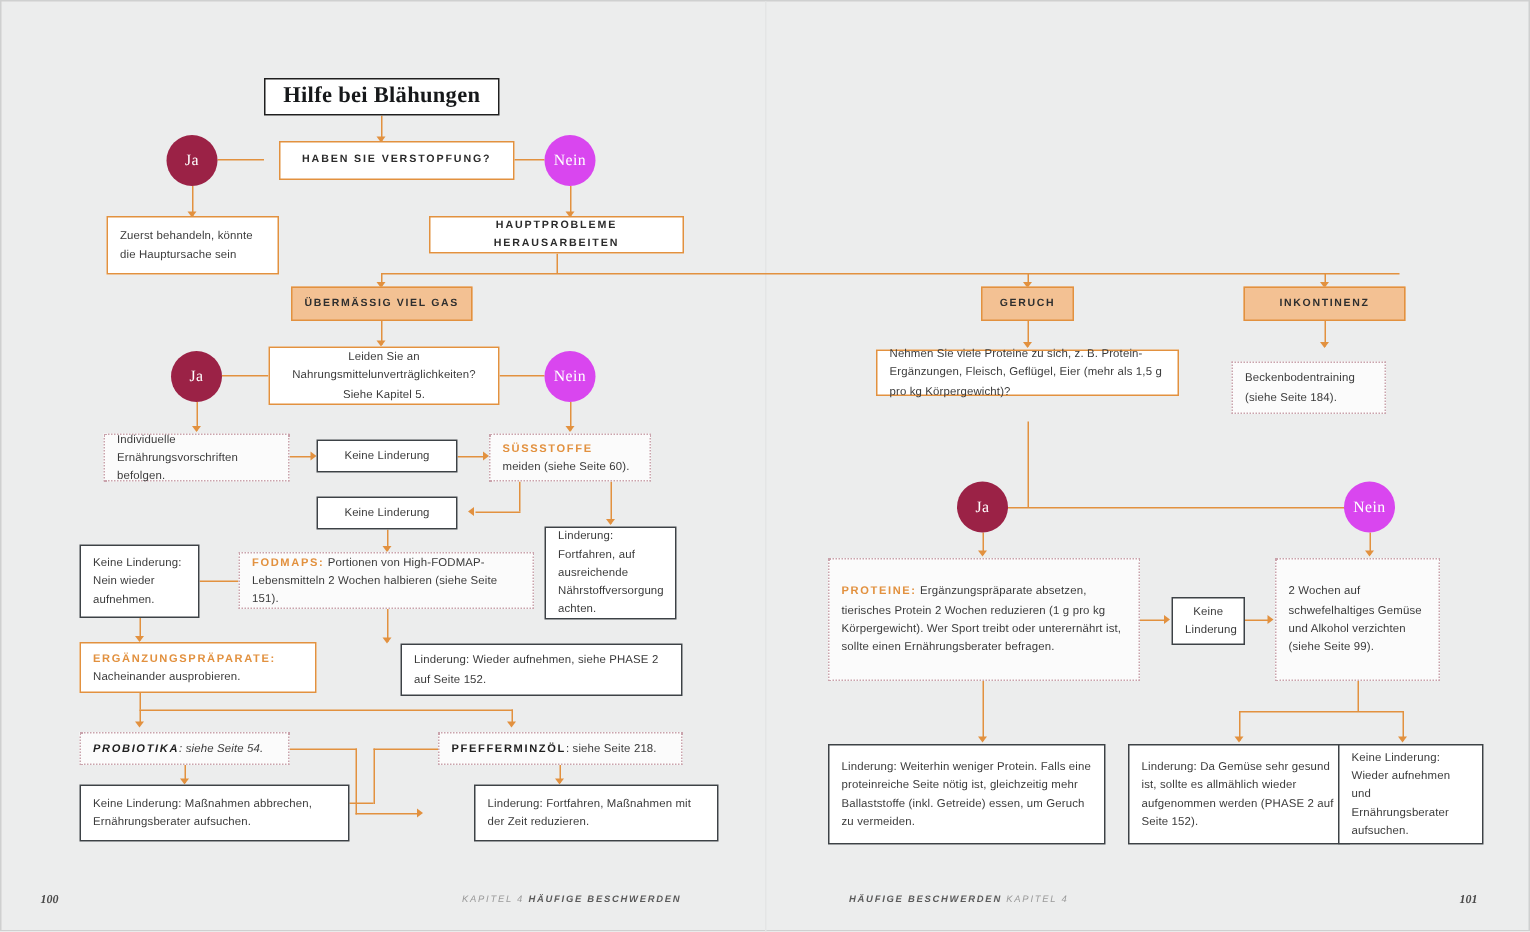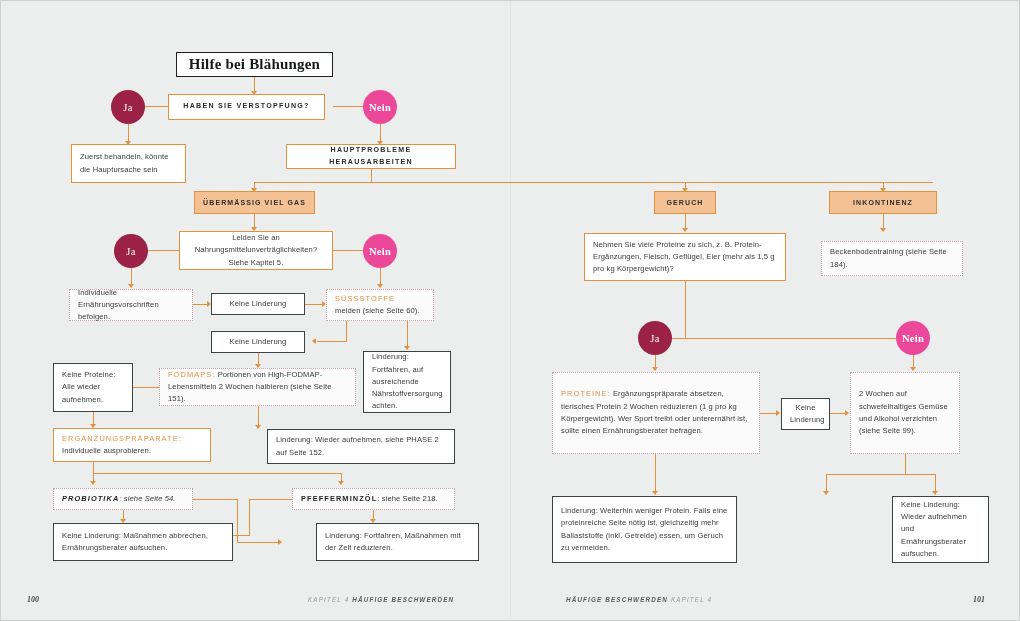--- a/index.html
+++ b/index.html
@@ -68,33 +68,33 @@
 
   
   .circle{
     position:absolute;border-radius:50%;
     display:flex;align-items:center;justify-content:center;
     font-family:"Liberation Serif", serif;
     font-size:10.5px;color:#ffffff;letter-spacing:.3px;
     z-index:6;
   }
   .c-ja{background:#9b2246;}
-  .c-nein{background:#ec4899;font-weight:bold;}
+  .c-nein{background:#d946ef;}
 
   
   .ln{position:absolute;background:#e2913f;z-index:1;}
   .lnh{height:1.1px;}
   .lnv{width:1.1px;}
   .arw{position:absolute;width:0;height:0;z-index:2;}
   .arw-d{border-left:3.2px solid transparent;border-right:3.2px solid transparent;border-top:4.4px solid #e2913f;}
   .arw-r{border-top:3.2px solid transparent;border-bottom:3.2px solid transparent;border-left:4.4px solid #e2913f;}
   .arw-l{border-top:3.2px solid transparent;border-bottom:3.2px solid transparent;border-right:4.4px solid #e2913f;}
 
   
-  .lead{color:#e2913f;font-weight:normal;letter-spacing:1.1px;font-size:7.4px;}
+  .lead{color:#e2913f;font-weight:bold;letter-spacing:1.1px;font-size:7.4px;}
   .lead-dark{color:#1f1f1f;font-weight:bold;letter-spacing:1.1px;font-size:7.4px;}
 
   
   .footer{position:absolute;bottom:0;left:0;width:100%;height:34px;z-index:5;font-style:italic;}
   .fnum{position:absolute;top:9px;font-size:8px;font-weight:bold;color:#4a4a4a;
         font-family:"Liberation Serif", serif;}
   .fcap{position:absolute;top:10px;font-size:6.3px;letter-spacing:1.15px;color:#9a9a9a;}
   .fcap b{color:#5a5a5a;font-weight:bold;}
   
   .gutter{position:absolute;top:0;left:509px;width:1px;height:621px;background:#e4e5e5;z-index:0;}
@@ -102,21 +102,21 @@
 </head>
 <body>
 
 <div id="page">
   <div class="gutter"></div>
 
   <div class="title-box" style="left:175px;top:51px;width:157px;height:25px;">Hilfe bei Blähungen</div>
   <div class="ln lnv" style="left:253px;top:76px;height:17px;"></div>
   <div class="arw arw-d" style="left:250px;top:90px;"></div>
 
-  <div class="node b-orange caps" style="left:167px;top:93px;width:157px;height:26px;">HABEN SIE VERSTOPFUNG?</div>
+  <div class="node b-orange caps" style="left:185px;top:93px;width:157px;height:26px;">HABEN SIE VERSTOPFUNG?</div>
 
   <div class="circle c-ja" style="left:110px;top:89px;width:34px;height:34px;">Ja</div>
   <div class="ln lnh" style="left:144px;top:105px;width:31px;"></div>
   <div class="ln lnv" style="left:127px;top:123px;height:20px;"></div>
   <div class="arw arw-d" style="left:124px;top:140px;"></div>
 
   <div class="circle c-nein" style="left:362px;top:89px;width:34px;height:34px;">Nein</div>
   <div class="ln lnh" style="left:332px;top:105px;width:30px;"></div>
   <div class="ln lnv" style="left:379px;top:123px;height:20px;"></div>
   <div class="arw arw-d" style="left:376px;top:140px;"></div>
@@ -172,27 +172,27 @@
 
   <div class="node b-dark" style="left:362px;top:350px;width:88px;height:62px;">Linderung: Fortfahren, auf ausreichende Nährstoffversorgung achten.</div>
 
   <div class="node b-dot" style="left:158px;top:367px;width:197px;height:38px;">
     <p><span class="lead">FODMAPS:</span>
       <span>Portionen von High-FODMAP-Lebensmitteln 2 Wochen halbieren (siehe Seite 151).</span></p>
   </div>
   <div class="ln lnh" style="left:132px;top:386px;width:26px;"></div>
   <div class="arw arw-l" style="left:127px;top:383px;"></div>
 
-  <div class="node b-dark" style="left:52px;top:362px;width:80px;height:49px;">Keine Proteine: Alle wieder aufnehmen.</div>
+  <div class="node b-dark" style="left:52px;top:362px;width:80px;height:49px;">Keine Linderung: Nein wieder aufnehmen.</div>
   <div class="ln lnv" style="left:92px;top:411px;height:15px;"></div>
   <div class="arw arw-d" style="left:89px;top:423px;"></div>
 
   <div class="node b-orange-thick" style="left:52px;top:427px;width:158px;height:34px;">
     <p class="lead">ERGÄNZUNGSPRÄPARATE:</p>
-    <p>Individuelle ausprobieren.</p>
+    <p>Nacheinander ausprobieren.</p>
   </div>
 
   <div class="ln lnv" style="left:257px;top:405px;height:22px;"></div>
   <div class="arw arw-d" style="left:254px;top:424px;"></div>
 
   <div class="node b-dark" style="left:266px;top:428px;width:188px;height:35px;">Linderung: Wieder aufnehmen, siehe PHASE 2 auf Seite 152.</div>
 
   <div class="ln lnv" style="left:92px;top:461px;height:11px;"></div>
   <div class="ln lnh" style="left:92px;top:472px;width:249px;"></div>
   <div class="ln lnv" style="left:92px;top:472px;height:10px;"></div>
@@ -234,23 +234,23 @@
   <div class="arw arw-d" style="left:879px;top:187px;"></div>
 
   <div class="chip" style="left:653px;top:190px;width:62px;height:23px;">GERUCH</div>
   <div class="chip" style="left:828px;top:190px;width:108px;height:23px;">INKONTINENZ</div>
 
   <div class="ln lnv" style="left:684px;top:213px;height:17px;"></div>
   <div class="arw arw-d" style="left:681px;top:227px;"></div>
   <div class="ln lnv" style="left:882px;top:213px;height:17px;"></div>
   <div class="arw arw-d" style="left:879px;top:227px;"></div>
 
-  <div class="node b-orange" style="left:583px;top:232px;width:202px;height:48px;">Nehmen Sie viele Proteine zu sich, z. B. Protein-Ergänzungen, Fleisch, Geflügel, Eier (mehr als 1,5 g pro kg Körpergewicht)?</div>
-
-  <div class="node b-dot" style="left:820px;top:240px;width:142px;height:35px;">Beckenbodentraining (siehe Seite 184).</div>
+  <div class="node b-orange" style="left:583px;top:232px;width:202px;height:31px;">Nehmen Sie viele Proteine zu sich, z. B. Protein-Ergänzungen, Fleisch, Geflügel, Eier (mehr als 1,5 g pro kg Körpergewicht)?</div>
+
+  <div class="node b-dot" style="left:820px;top:240px;width:103px;height:35px;">Beckenbodentraining (siehe Seite 184).</div>
 
   <div class="ln lnv" style="left:684px;top:280px;height:57px;"></div>
   <div class="ln lnh" style="left:667px;top:337px;width:250px;"></div>
 
   <div class="circle c-ja" style="left:637px;top:320px;width:34px;height:34px;">Ja</div>
   <div class="circle c-nein" style="left:895px;top:320px;width:34px;height:34px;">Nein</div>
 
   <div class="ln lnv" style="left:654px;top:354px;height:15px;"></div>
   <div class="arw arw-d" style="left:651px;top:366px;"></div>
   <div class="ln lnv" style="left:912px;top:354px;height:15px;"></div>
@@ -278,20 +278,21 @@
 
   <div class="ln lnv" style="left:904px;top:453px;height:20px;"></div>
   <div class="ln lnh" style="left:825px;top:473px;width:110px;"></div>
   <div class="ln lnv" style="left:825px;top:473px;height:20px;"></div>
   <div class="arw arw-d" style="left:822px;top:490px;"></div>
   <div class="ln lnv" style="left:934px;top:473px;height:20px;"></div>
   <div class="arw arw-d" style="left:931px;top:490px;"></div>
 
   <div class="node b-dark" style="left:551px;top:495px;width:185px;height:67px;">Linderung: Weiterhin weniger Protein. Falls eine proteinreiche Seite nötig ist, gleichzeitig mehr Ballaststoffe (inkl. Getreide) essen, um Geruch zu vermeiden.</div>
 
+  <div class="node b-dark" style="left:751px;top:495px;width:148px;height:67px;">Linderung: Da Gemüse sehr gesund ist, sollte es allmählich wieder aufgenommen werden (PHASE 2 auf Seite 152).</div>
 
   <div class="node b-dark" style="left:891px;top:495px;width:97px;height:67px;">Keine Linderung: Wieder aufnehmen und Ernährungsberater aufsuchen.</div>
 
   <div class="footer">
     <div class="fnum" style="left:26px;">100</div>
     <div class="fcap" style="left:307px;">
       <span>KAPITEL 4</span>
       <b>HÄUFIGE BESCHWERDEN</b>
     </div>
     <div class="fcap" style="left:565px;">

